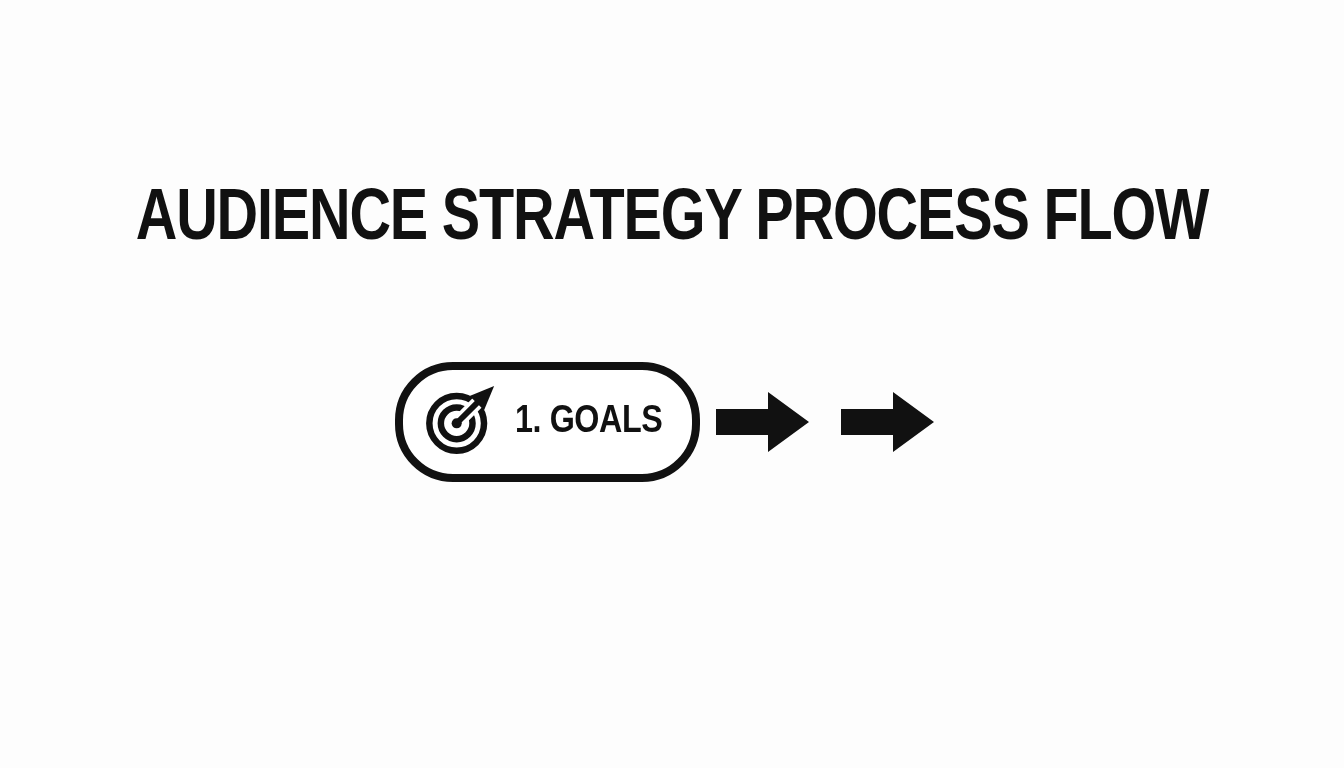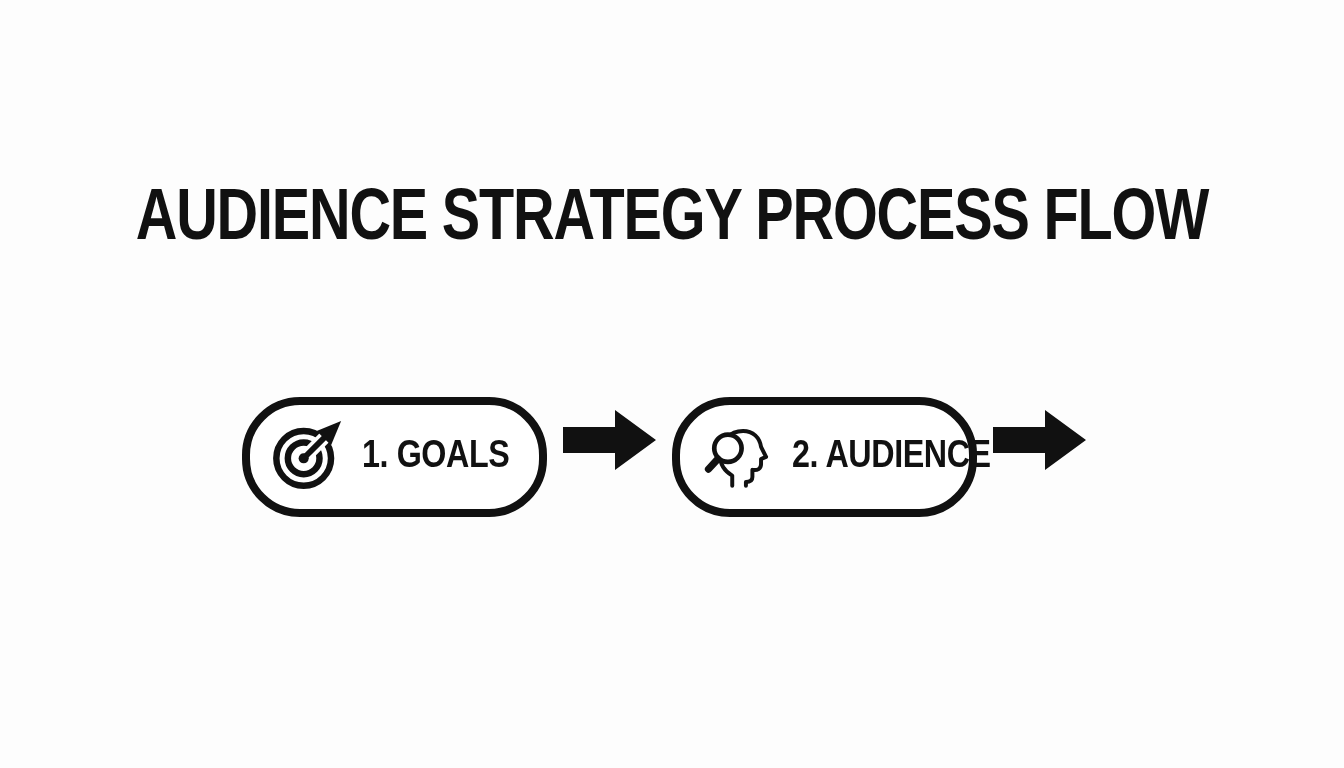--- a/index.html
+++ b/index.html
@@ -36,21 +36,20 @@
     width: 305px;
     height: 120px;
     border: 8px solid var(--ink, #111111);
     border-radius: 58px;
     background: var(--node-bg, #ffffff);
     display: flex;
     align-items: center;
     padding: 0 14px 6px 22px;
     gap: 18px;
     flex: 0 0 auto;
-    margin-top: 35px;
   }
   .step .icon { width: 72px; height: 72px; flex: 0 0 auto; color: var(--ink, #111111); }
   .step .icon svg { width: 100%; height: 100%; display: block; }
   .step .label {
     font-size: 38px;
     font-weight: 700;
     letter-spacing: -0.5px;
     white-space: nowrap;
     transform: scaleX(0.85);
     transform-origin: 0 50%;
@@ -88,30 +87,20 @@
       </span>
       <span class="label">1. GOALS</span>
     </div>
 
     <div class="connector">
       <svg viewBox="0 0 93 60" aria-hidden="true">
         <path d="M0 17 H52 V0 L93 30 L52 60 V43 H0 Z"></path>
       </svg>
     </div>
 
-    <div class="step">
-      <span class="icon">
-        <svg viewBox="0 0 100 100" aria-hidden="true">
-          <path d="M42 94 L42 80 C32 74 25 64 25 52 C25 32 39 18 57 18 C71 18 80 27 82 40 L89 54 L82 57 L82 64 C82 71 77 73 70 72 L70 82 C70 87 66 89 61 89 L61 94" fill="none" stroke="currentColor" stroke-width="5.5" stroke-linecap="round" stroke-linejoin="round"></path>
-          <circle cx="36" cy="42" r="19" fill="#ffffff" stroke="currentColor" stroke-width="6.5"></circle>
-          <line x1="22" y1="57" x2="9" y2="71" stroke="currentColor" stroke-width="10" stroke-linecap="round"></line>
-        </svg>
-      </span>
-      <span class="label">2. AUDIENCE</span>
-    </div>
 
     <div class="connector">
       <svg viewBox="0 0 93 60" aria-hidden="true">
         <path d="M0 17 H52 V0 L93 30 L52 60 V43 H0 Z"></path>
       </svg>
     </div>
 
 
   </section>
 </main>

